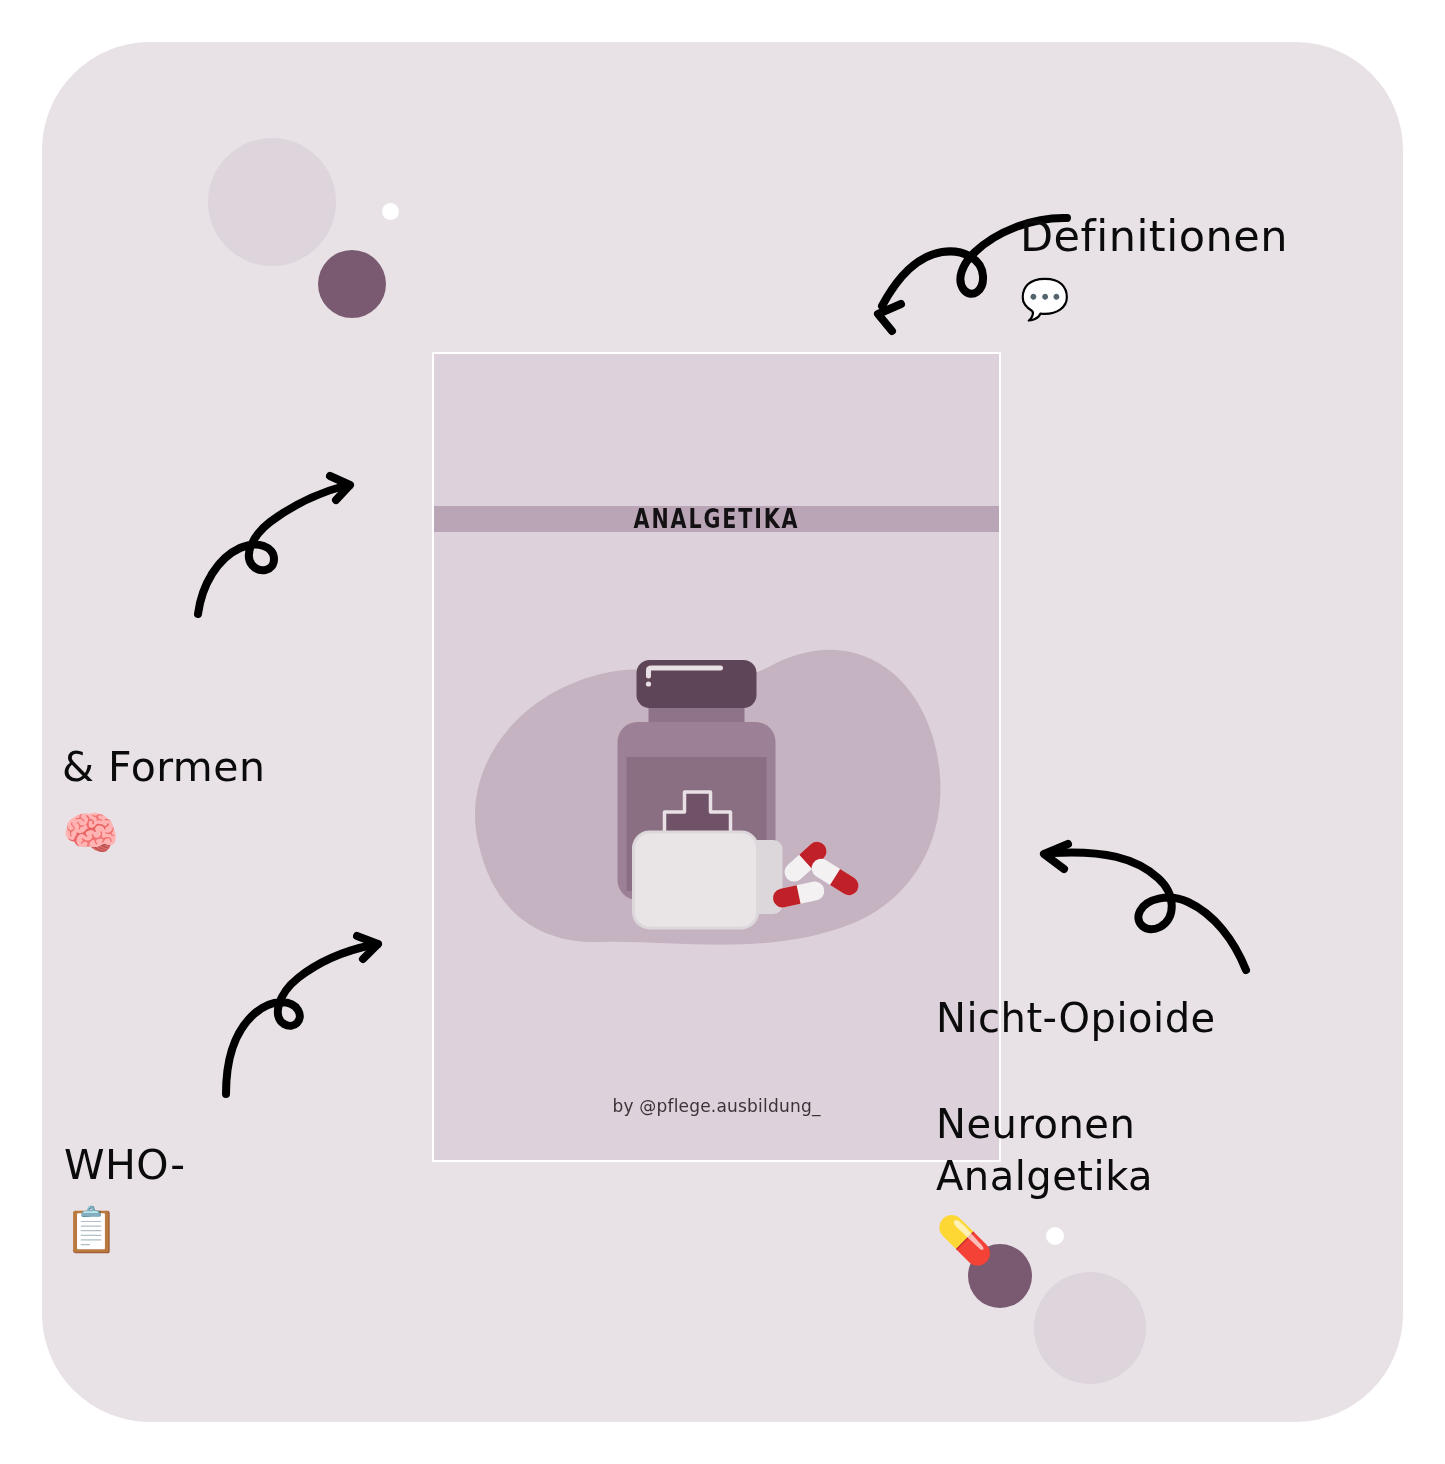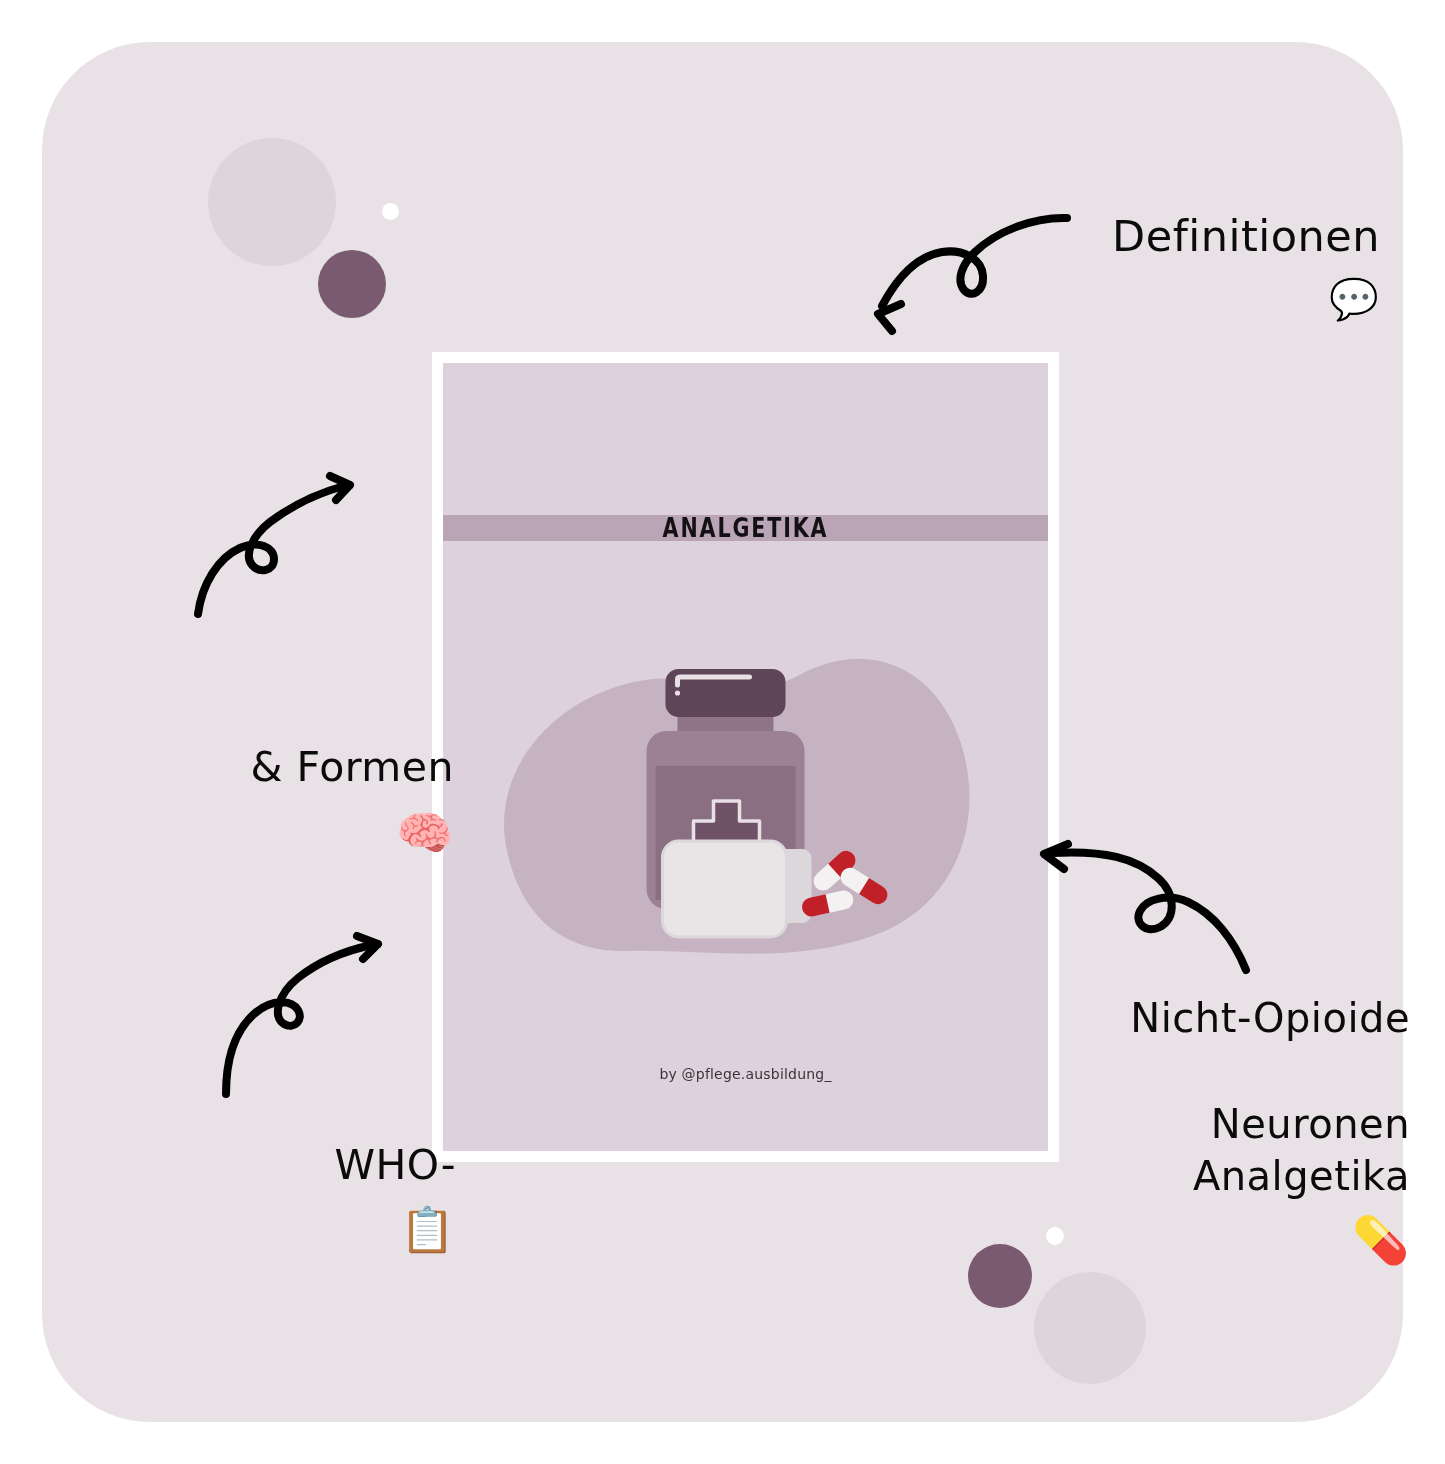--- a/index.html
+++ b/index.html
@@ -42,25 +42,25 @@
   .c-tiny-white  { left: 382px;  top: 203px;  width: 17px;  height: 17px;  background: #ffffff; }
   .c-br-dark     { left: 968px;  top: 1244px; width: 64px;  height: 64px;  background: #7a5a70; }
   .c-br-tiny     { left: 1046px; top: 1227px; width: 18px;  height: 18px;  background: #ffffff; }
   .c-br-light    { left: 1034px; top: 1272px; width: 112px; height: 112px; background: #ded4dc; }
 
   
   #poster-frame {
     position: absolute;
     left: 432px;
     top: 352px;
-    width: 627px;
+    width: 569px;
     height: 810px;
     background: #ffffff;
     box-sizing: border-box;
-    padding: 11px;
+    padding: 2px;
   }
   #poster {
     position: relative;
     width: 100%;
     height: 100%;
     background: #ddd2dc;
     overflow: hidden;
   }
   #poster-band {
     position: absolute;
@@ -81,42 +81,42 @@
     font-size: 27px;
     letter-spacing: 2.2px;
     color: #141114;
     line-height: 38px;
     transform: scaleX(0.85);
   }
   #poster-footer {
     position: absolute;
     left: 0;
     right: 0;
-    bottom: 69px;
+    bottom: 44px;
     text-align: center;
     font-family: "DejaVu Sans", sans-serif;
-    font-size: 14px;
+    font-size: 17px;
     letter-spacing: 0.2px;
     color: #3d3238;
   }
   #poster-art {
     position: absolute;
     left: 0;
     top: 250px;
     width: 100%;
     height: 380px;
   }
 
   
   .note {
     position: absolute;
     color: #0b0b0b;
     font-family: "DejaVu Sans", sans-serif;
     font-weight: 400;
-    text-align: right;
+    text-align: left;
     line-height: 1.32;
     letter-spacing: 0.5px;
   }
   .note .emoji {
     display: block;
     margin-top: 8px;
     font-size: 44px;
     line-height: 1;
   }
 
@@ -138,21 +138,21 @@
 
   #note-who {
     left: 64px;
     top: 1138px;
     width: 392px;
     font-size: 41px;
   }
   #note-who .emoji { font-size: 44px; margin-top: 16px; }
 
   #note-opioide {
-    left: 990px;
+    left: 936px;
     top: 992px;
     width: 420px;
     font-size: 40px;
   }
   #note-opioide .emoji { font-size: 46px; margin-top: 14px; }
 
   
   .arrow-svg {
     position: absolute;
     overflow: visible;

